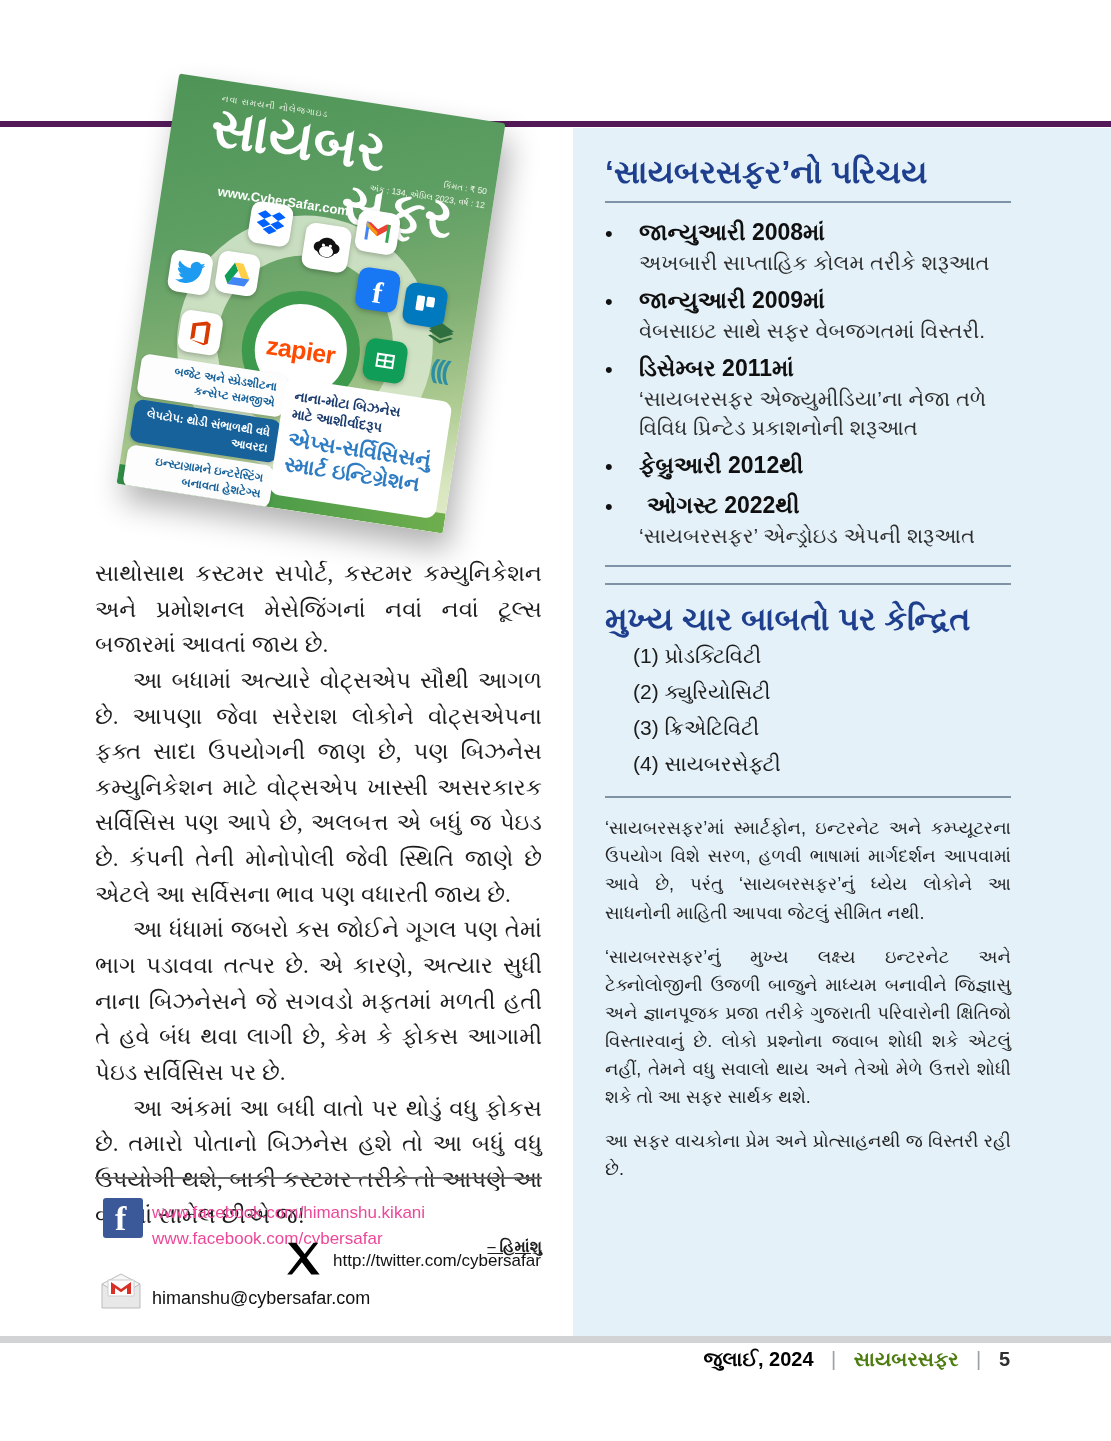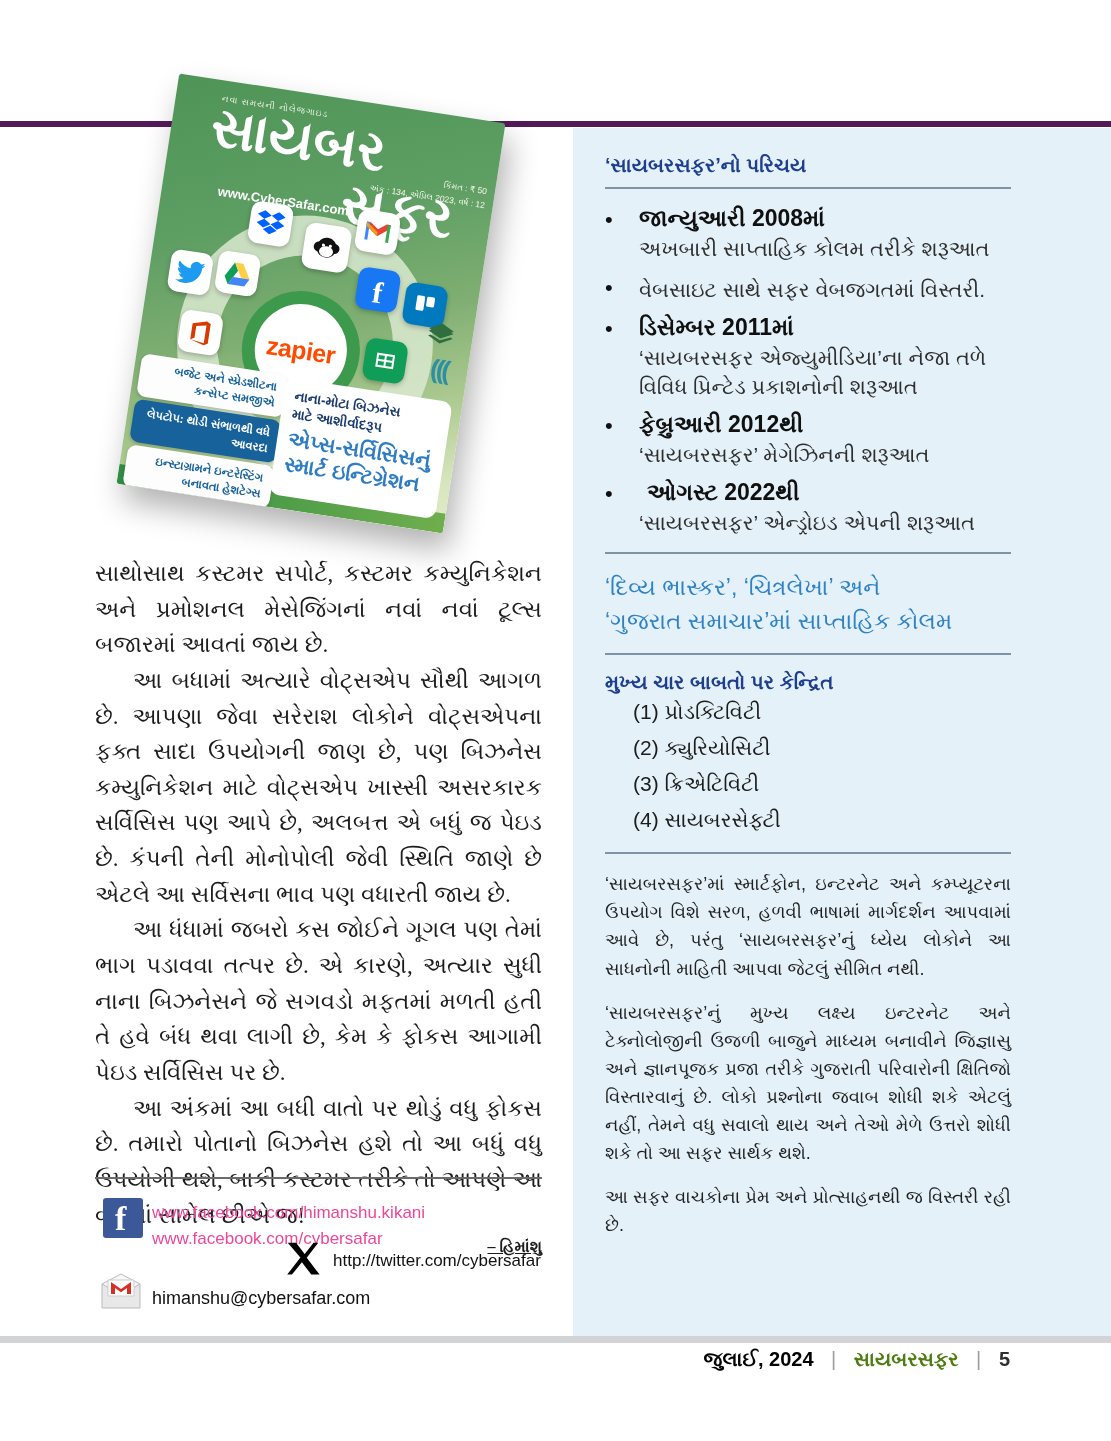--- a/index.html
+++ b/index.html
@@ -62,21 +62,21 @@
     font-family:"Liberation Serif",serif;}
   .fb-lines{position:absolute;left:152px;top:1200px;font-size:17px;color:#ec4899;line-height:1.55;}
   .x-icon{position:absolute;left:283px;top:1240px;}
   .tw-line{position:absolute;left:333px;top:1251px;font-size:17px;color:#111;}
   .gm-icon{position:absolute;left:98px;top:1272px;}
   .em-line{position:absolute;left:152px;top:1288px;font-size:18px;color:#111;}
 
   
   .panel{position:absolute;left:573px;top:128px;width:538px;height:1208px;background:#e4f1f8;
     box-sizing:border-box;padding:26px 100px 0 32px;}
-  .panel h2{margin:0;font-size:20px;font-weight:bold;color:#1e3e8e;}
+  .panel h2{margin:0;font-size:32px;font-weight:bold;color:#1e3e8e;}
   .sep{border-top:2px solid #7f93a6;margin:14px 0 16px 0;}
   .tl-item{display:flex;margin-bottom:9px;}
   .tl-bullet{width:34px;font-size:22px;color:#111;line-height:1.4;}
   .tl-body{flex:1;}
   .tl-date{font-weight:bold;font-size:23px;color:#101010;}
   .tl-desc{font-size:21px;color:#2e2e2e;line-height:1.42;margin-top:2px;}
   .media-note{font-size:23px;color:#2f82c5;line-height:1.5;font-weight:500;}
   .focus-list{padding-left:28px;font-size:21px;color:#1c1c1c;line-height:1.72;font-weight:500;}
   .panel .para{font-size:18px;line-height:1.56;color:#1f1f1f;text-align:justify;margin:0 0 16px 0;}
 
@@ -226,51 +226,47 @@
   <div class="tl-item">
     <div class="tl-bullet">•</div>
     <div class="tl-body">
       <div class="tl-date">જાન્યુઆરી 2008માં</div>
       <div class="tl-desc">અખબારી સાપ્તાહિક કોલમ તરીકે શરૂઆત</div>
     </div>
   </div>
   <div class="tl-item">
     <div class="tl-bullet">•</div>
     <div class="tl-body">
+      <div class="tl-date">જાન્યુઆરી 2009માં</div>
       <div class="tl-desc">વેબસાઇટ સાથે સફર વેબજગતમાં વિસ્તરી.</div>
     </div>
   </div>
   <div class="tl-item">
     <div class="tl-bullet">•</div>
     <div class="tl-body">
       <div class="tl-date">ડિસેમ્બર 2011માં</div>
       <div class="tl-desc">‘સાયબરસફર એજ્યુમીડિયા’ના નેજા તળે વિવિધ પ્રિન્ટેડ પ્રકાશનોની શરૂઆત</div>
     </div>
   </div>
   <div class="tl-item">
     <div class="tl-bullet">•</div>
     <div class="tl-body">
       <div class="tl-date">ફેબ્રુઆરી 2012થી</div>
-      <div class="tl-desc">‘સાયબરસફર’ મેગેઝિનની શરૂઆત</div>
     </div>
   </div>
   <div class="tl-item">
     <div class="tl-bullet">•</div>
     <div class="tl-body">
       <div class="tl-date" style="padding-left:8px;">ઓગસ્ટ 2022થી</div>
       <div class="tl-desc">‘સાયબરસફર’ એન્ડ્રોઇડ એપની શરૂઆત</div>
     </div>
   </div>
 
   <div class="sep"></div>
 
-  <div class="media-note">
-    <div>‘દિવ્ય ભાસ્કર’, ‘ચિત્રલેખા’ અને</div>
-    <div>‘ગુજરાત સમાચાર’માં સાપ્તાહિક કોલમ</div>
-  </div>
 
   <div class="sep"></div>
 
   <h2>મુખ્ય ચાર બાબતો પર કેન્દ્રિત</h2>
   <div class="focus-list">
     <div>(1) પ્રોડક્ટિવિટી</div>
     <div>(2) ક્યુરિયોસિટી</div>
     <div>(3) ક્રિએટિવિટી</div>
     <div>(4) સાયબરસેફ્ટી</div>
   </div>

